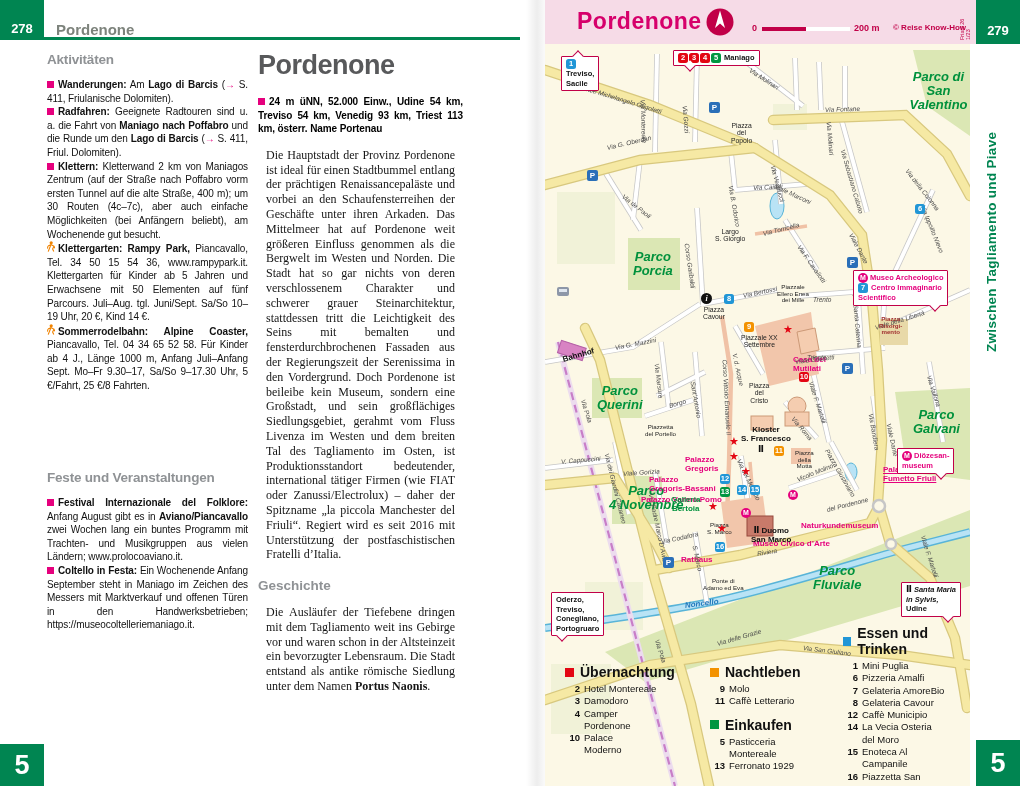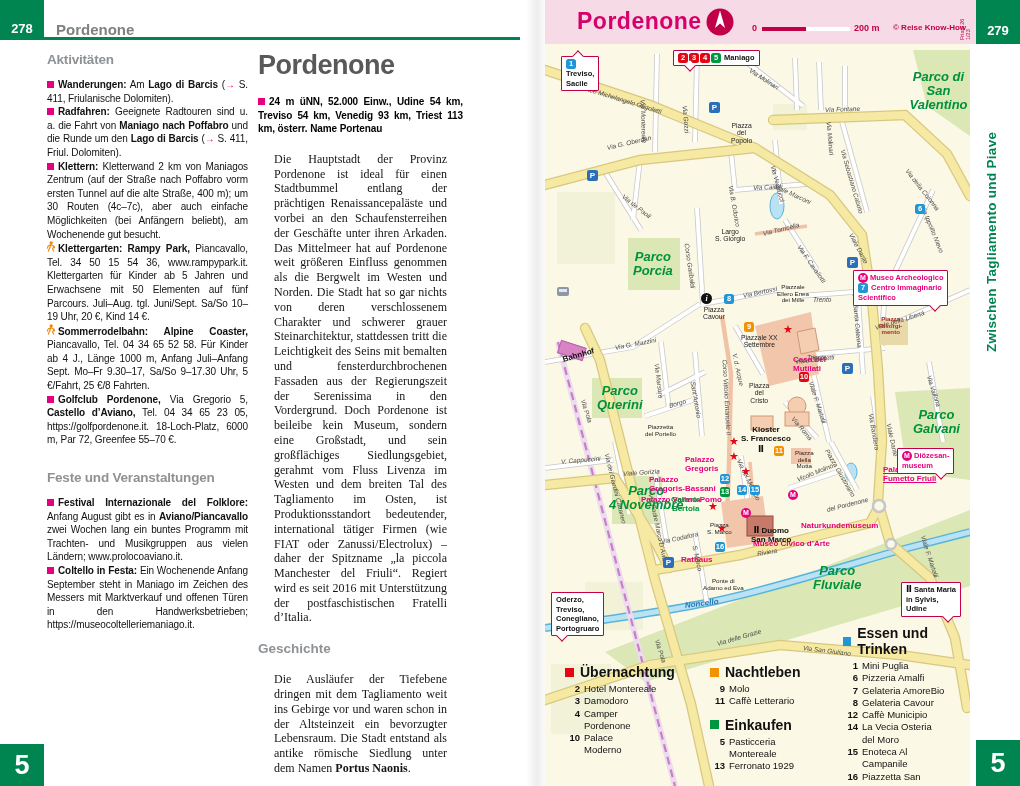--- a/index.html
+++ b/index.html
@@ -19,21 +19,21 @@
           background:linear-gradient(to right,rgba(0,0,0,0),rgba(0,0,0,0.07),rgba(0,0,0,0));}
   
   .lsec{position:absolute;left:47px;width:201px;}
   .lsec h3{margin:0 0 11px 0;font-size:13.5px;color:#8f9295;letter-spacing:-0.2px;}
   .lsec p{margin:0;font-size:10px;line-height:13.6px;text-align:justify;color:#111;letter-spacing:-0.1px;}
   .sq{display:inline-block;width:7px;height:7px;background:#e5007d;margin-right:4px;}
   .clm{display:inline-block;margin-right:3px;}
   #col2{position:absolute;left:258px;top:50px;width:205px;}
   #col2 h1{margin:0 0 14px 0;font-size:27px;color:#58595b;letter-spacing:-0.5px;}
   #col2 .fact{font-size:10px;line-height:13.6px;font-weight:bold;text-align:justify;margin:0 0 12px 0;letter-spacing:-0.1px;}
-  #col2 .body{font-family:"Liberation Serif",serif;font-size:12px;line-height:14.8px;text-align:justify;margin:16px;color:#151515;}
+  #col2 .body{font-family:"Liberation Serif",serif;font-size:12px;line-height:14.8px;text-align:justify;margin:8px;color:#151515;}
   #col2 h3{margin:16px 0 12px 0;font-size:13.5px;color:#8f9295;}
   
   #map-header{position:absolute;left:545px;top:0;width:431px;height:44px;background:#f6dbe7;}
   #map-title{position:absolute;left:32px;top:8px;font-size:23px;font-weight:bold;color:#d6006b;letter-spacing:0.5px;}
   #compass{position:absolute;left:160px;top:7px;}
   #scale{position:absolute;left:207px;top:22px;width:130px;height:14px;color:#c10048;font-size:9px;font-weight:bold;}
   #scale .zero{position:absolute;left:0;top:1px;}
   #scale .bar-dark{position:absolute;left:10px;top:5px;width:44px;height:3.5px;background:#c10048;}
   #scale .bar-light{position:absolute;left:54px;top:5px;width:44px;height:3.5px;background:#ffffff;}
   #scale .lab{position:absolute;left:102px;top:1px;}
@@ -64,21 +64,21 @@
   .iicon{display:inline-block;width:11px;height:11px;border-radius:50%;background:#111;color:#fff;
          font:bold italic 8px/11px "Liberation Serif",serif;text-align:center;}
   .micon{display:inline-block;width:10px;height:10px;border-radius:50%;background:#e5007d;color:#fff;
          font:bold 7px/10px "Liberation Sans",sans-serif;text-align:center;margin-right:2px;}
   .sicon{display:inline-block;color:#111;font:bold 9px/9px "DejaVu Sans",sans-serif;margin-right:2px;}
   .star{position:absolute;color:#e30613;font-size:11px;line-height:11px;}
   .abs{position:absolute;}
   .callout{position:absolute;background:#fff;border:1.2px solid #c10048;border-radius:1px;
            padding:2px 4px;font-size:7.5px;font-weight:bold;color:#111;line-height:9.5px;z-index:3;white-space:nowrap;}
   .callout.sightc{color:#e5007d;}
-  .callout .bi{}
+  .callout .bi{font-style:italic;}
   .tail{position:absolute;width:7px;height:7px;background:#fff;
         border-right:1.2px solid #c10048;border-bottom:1.2px solid #c10048;}
   .tail.t{top:-5px;left:12px;transform:rotate(-135deg);}
   .tail.b{bottom:-5px;left:12px;transform:rotate(45deg);}
   .tail.br{bottom:-5px;right:8px;transform:rotate(45deg);}
   .tail.bl{bottom:-5px;left:6px;transform:rotate(45deg);}
   .busicon{position:absolute;width:12px;height:9px;background:#8d97a8;border-radius:2px;}
   .busicon:after{content:"";position:absolute;left:2px;top:2px;width:8px;height:3px;background:#dfe6ef;}
   
   .lgcol{position:absolute;z-index:4;}
@@ -106,21 +106,20 @@
         <p><span class="sq"></span><span class="b">Radfahren:</span><span> Geeignete Radtouren sind u. a. die Fahrt von </span><span class="b">Maniago nach Poffabro</span><span> und die Runde um den </span><span class="b">Lago di Barcis</span><span> (</span><span class="mag">→</span><span> S. 411, Friul. Dolomiten).</span></p>
         <p><span class="sq"></span><span class="b">Klettern:</span><span> Kletterwand 2 km von Maniagos Zentrum (auf der Straße nach Poffabro vorm ersten Tunnel auf die alte Straße, 400 m); um 30 Routen (4c–7c), aber auch einfache Möglichkeiten (bei Anfängern beliebt), am Wochenende gut besucht.</span></p>
         <p><svg class="clm" width="8" height="11" viewBox="0 0 8 11">
             <circle cx="4.2" cy="1.8" r="1.6" fill="#f08300"></circle>
             <path d="M1,5 L4,3.6 L7,5.2 L5.6,8 L6.8,10.6 M4,3.6 L2.6,7 L1.2,10.6 M1,5 L0.4,7.6 M7,5.2 L7.8,7.4" stroke="#f08300" stroke-width="1.1" fill="none"></path>
           </svg><span class="b">Klettergarten: Rampy Park,</span><span> Piancavallo, Tel. 34 50 15 54 36, www.rampypark.it. Klettergarten für Kinder ab 5 Jahren und Erwachsene mit 50 Elementen auf fünf Parcours. Juli–Aug. tgl. Juni/Sept. Sa/So 10–19 Uhr, 20 €, Kind 14 €.</span></p>
         <p><svg class="clm" width="8" height="11" viewBox="0 0 8 11">
             <circle cx="4.2" cy="1.8" r="1.6" fill="#f08300"></circle>
             <path d="M1,5 L4,3.6 L7,5.2 L5.6,8 L6.8,10.6 M4,3.6 L2.6,7 L1.2,10.6 M1,5 L0.4,7.6 M7,5.2 L7.8,7.4" stroke="#f08300" stroke-width="1.1" fill="none"></path>
           </svg><span class="b">Sommerrodelbahn: Alpine Coaster,</span><span> Piancavallo, Tel. 04 34 65 52 58. Für Kinder ab 4 J., Länge 1000 m, Anfang Juli–Anfang Sept. Mo–Fr 9.30–17, Sa/So 9–17.30 Uhr, 5 €/Fahrt, 25 €/8 Fahrten.</span></p>
-        <p><span class="sq"></span><span class="b">Golfclub Pordenone,</span><span> Via Gregorio 5, </span><span class="b">Castello d’Aviano,</span><span> Tel. 04 34 65 23 05, https://golfpordenone.it. 18-Loch-Platz, 6000 m, Par 72, Greenfee 55–70 €.</span></p>
       </div>
   </div>
   <div class="lsec" id="sec1" style="top: 470px;">
     <h3>Feste und Veranstaltungen</h3>
     <div class="items">
         <p><span class="sq"></span><span class="b">Festival Internazionale del Folklore:</span><span> Anfang August gibt es in </span><span class="b">Aviano/Piancavallo</span><span> zwei Wochen lang ein buntes Programm mit Trachten- und Musikgruppen aus vielen Ländern; www.prolocoaviano.it.</span></p>
         <p><span class="sq"></span><span class="b">Coltello in Festa:</span><span> Ein Wochenende Anfang September steht in Maniago im Zeichen des Messers mit Marktverkauf und offenen Türen in den Handwerksbetrieben; https://museocoltelleriemaniago.it.</span></p>
       </div>
   </div>
 

